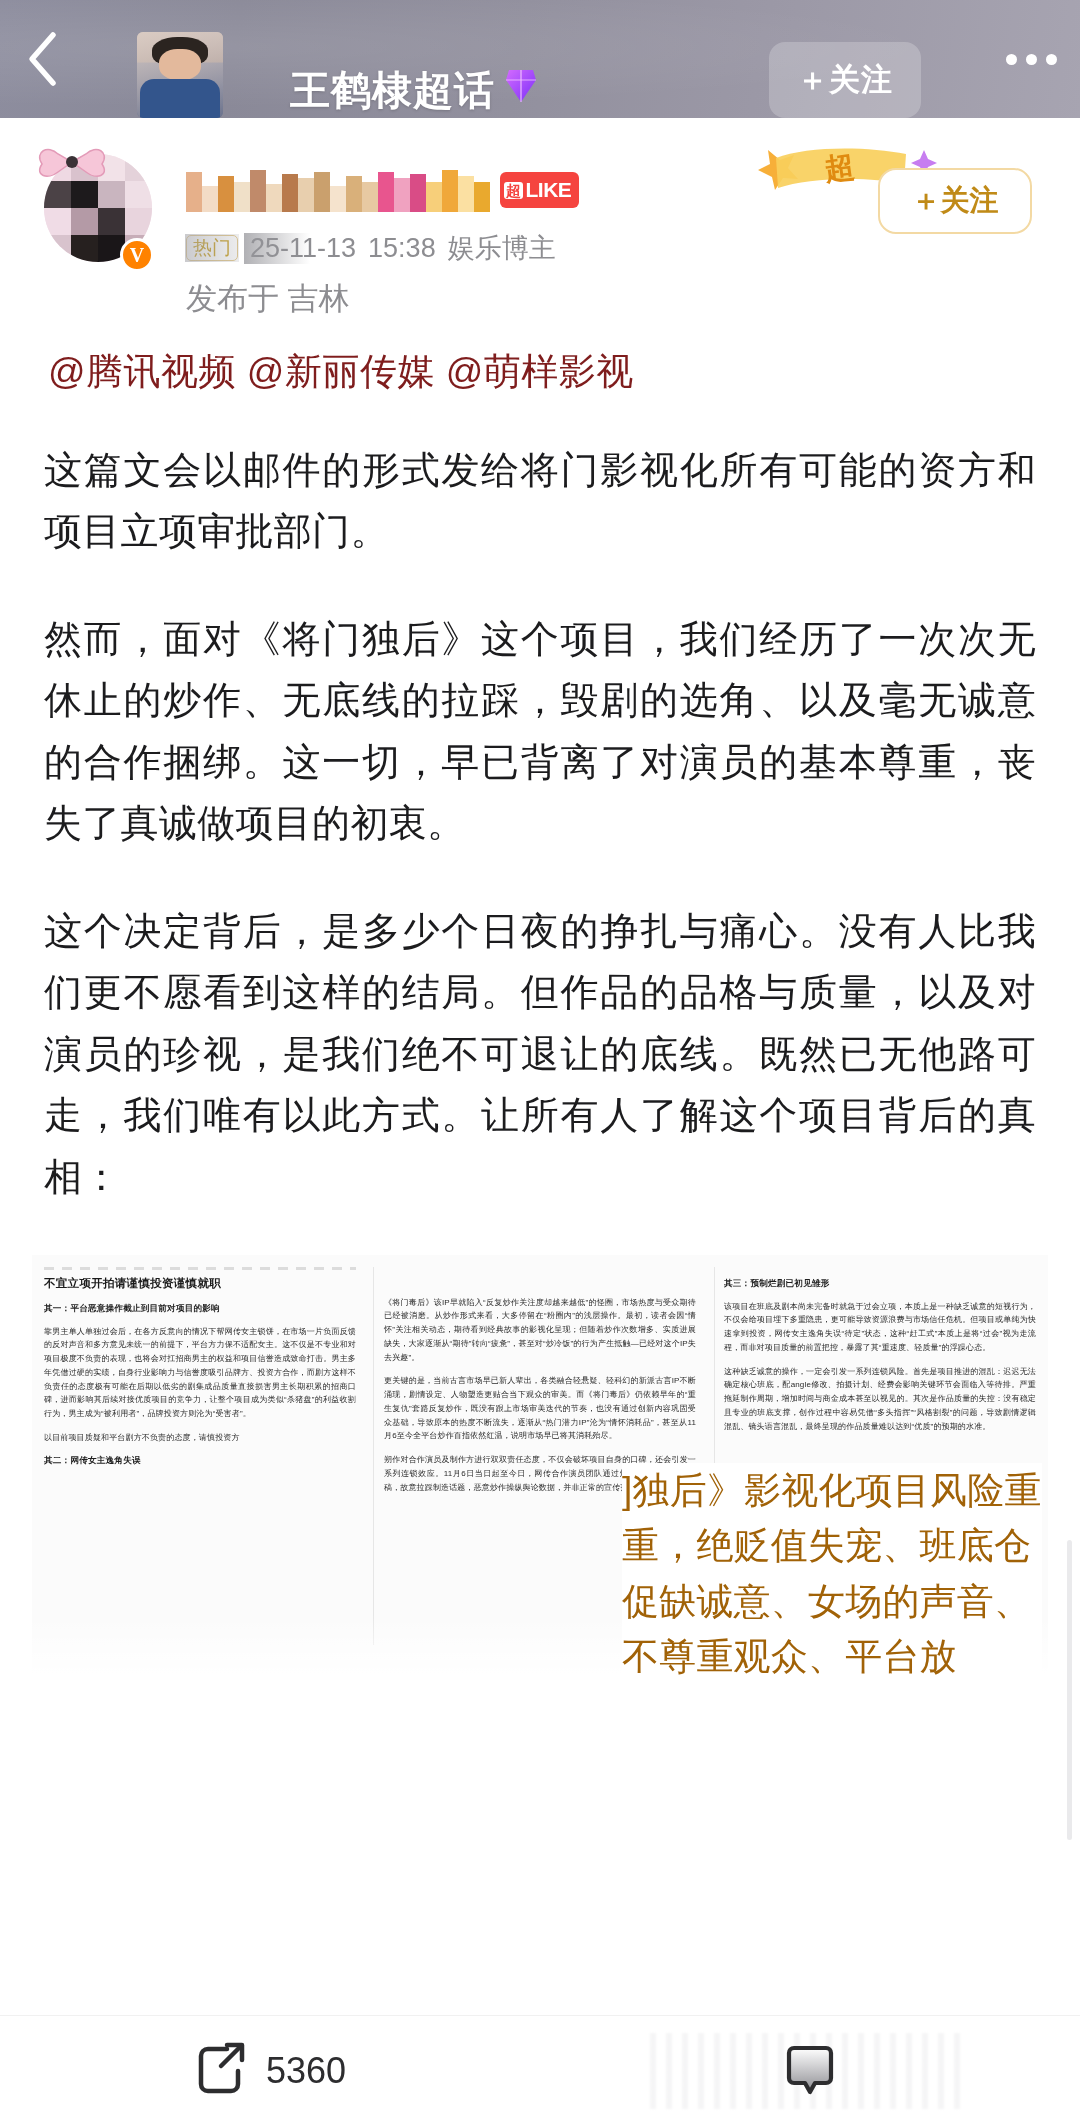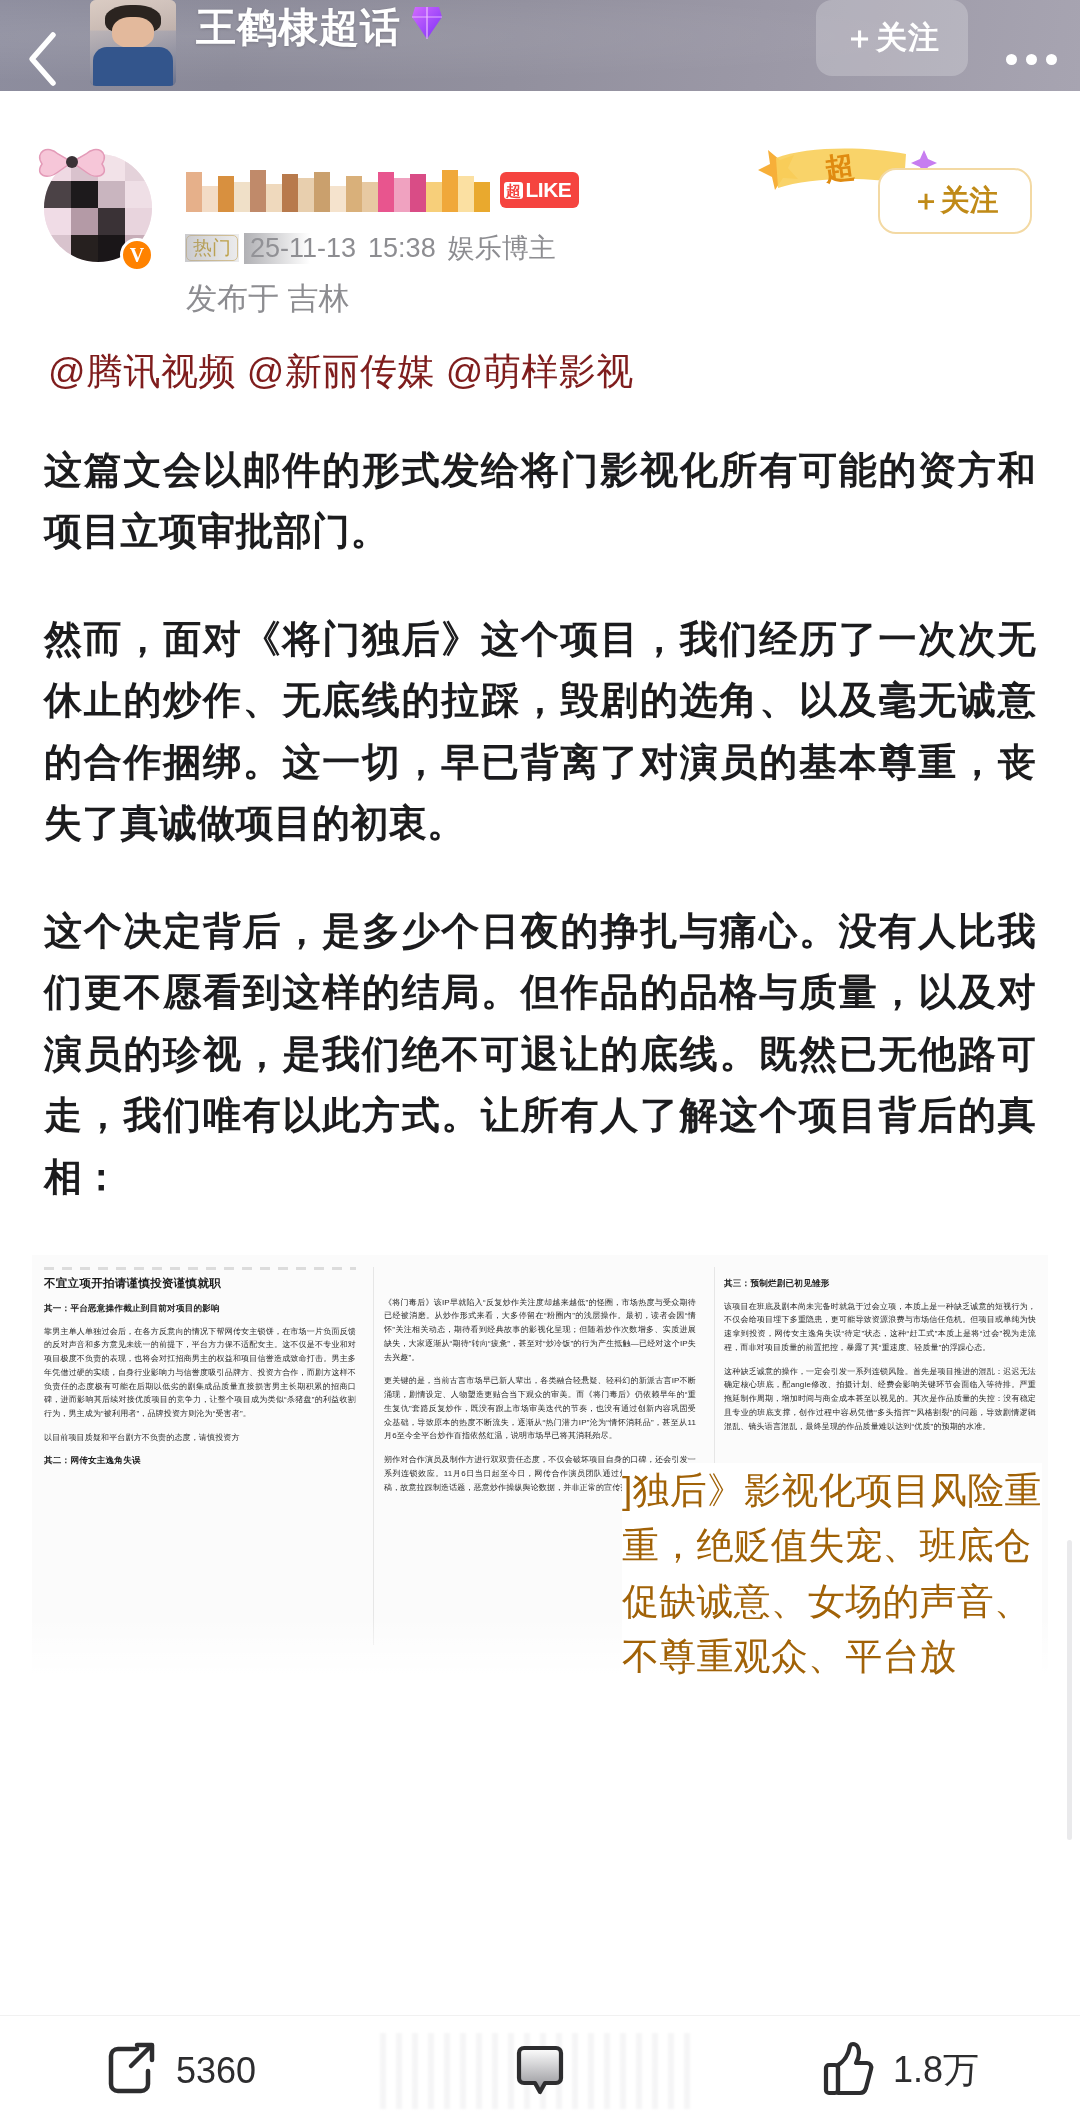--- a/index.html
+++ b/index.html
@@ -13,24 +13,25 @@
   .screen {
     position: relative;
     width: 1080px; height: 2125px;
     background: #ffffff;
     overflow: hidden;
   }
 
   
   .topbar {
     position: absolute; left: 0; top: 0;
-    width: 1080px; height: 91px;
+    width: 1080px; height: 118px;
     background: linear-gradient(100deg,#8d8d9e 0%, #8a8998 22%, #92909e 48%, #9b98a6 70%, #a7a4b1 100%);
-    display: flex; align-items: flex-start;
+    display: flex; align-items: flex-end;
     z-index: 20;
+    gap: 47px;
   }
   .topbar::after{
     content:""; position:absolute; left:0; top:0; right:0; bottom:0;
     background: radial-gradient(ellipse at 18% 40%, rgba(255,255,255,.10), rgba(255,255,255,0) 60%);
     pointer-events:none;
   }
   .back-arrow {
     width: 84px; height: 118px; display:flex; align-items:center; justify-content:center;
     position: relative; z-index: 3;
   }
@@ -165,21 +166,21 @@
 
   
   .mentions {
     padding: 0 34px; margin-top: 14px;
     color: #41688f; font-size: 37px; line-height: 1.5;
     letter-spacing: .5px;
   }
   .mentions a { color: #7f1d1d; text-decoration:none; }
 
   
-  .body-text { padding: 0 30px; margin-top: 40px; font-weight: bold; }
+  .body-text { padding: 0 30px; margin-top: 40px; }
   .body-text p {
     color: #1c1c1e; font-size: 38px; line-height: 1.62;
     margin: 0 0 46px 0; letter-spacing: .3px;
     text-align: justify; text-justify: inter-ideograph;
   }
 
   
   .doc-wrap {
     margin: 4px 18px 0 18px; position: relative;
     height: 430px; overflow: hidden;
@@ -454,25 +455,16 @@
           <defs>
             <linearGradient id="cgrad" x1="0" y1="0" x2="0" y2="1">
               <stop offset="0" stop-color="#ffffff"></stop>
                 <stop offset="1" stop-color="#8d8d92"></stop>
             </linearGradient>
           </defs>
         </svg>
       </span>
     </div>
 
-    <div class="bb-item">
-      <span>
-        <svg width="54" height="60" viewBox="0 0 54 60" fill="none">
-          <path d="M17 26 C17 26 24 22 27 14 C29 9 28 5 32 5 C36 5 38 9 38 14 C38 19 35 24 35 24 H46 C49 24 51 27 50 30 L45 49 C44 52 42 54 39 54 H17 Z" stroke="#2d2d2f" stroke-width="4.2" stroke-linejoin="round"></path>
-          <rect x="5" y="26" width="12" height="28" rx="3" stroke="#2d2d2f" stroke-width="4.2"></rect>
-        </svg>
-      </span>
-      <span class="bb-count">1.8万</span>
-    </div>
 
   </div>
 
 </div>
 
 </body></html>

